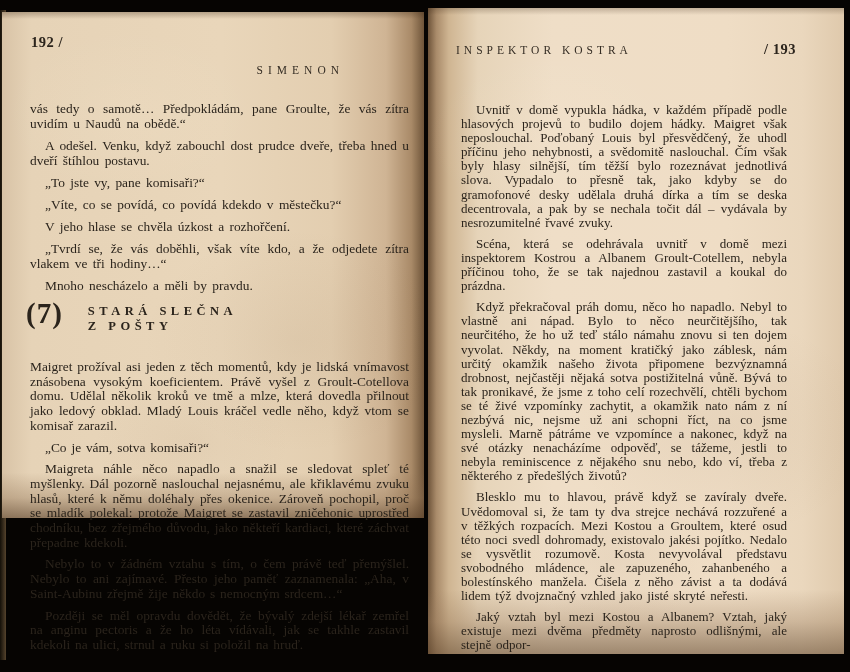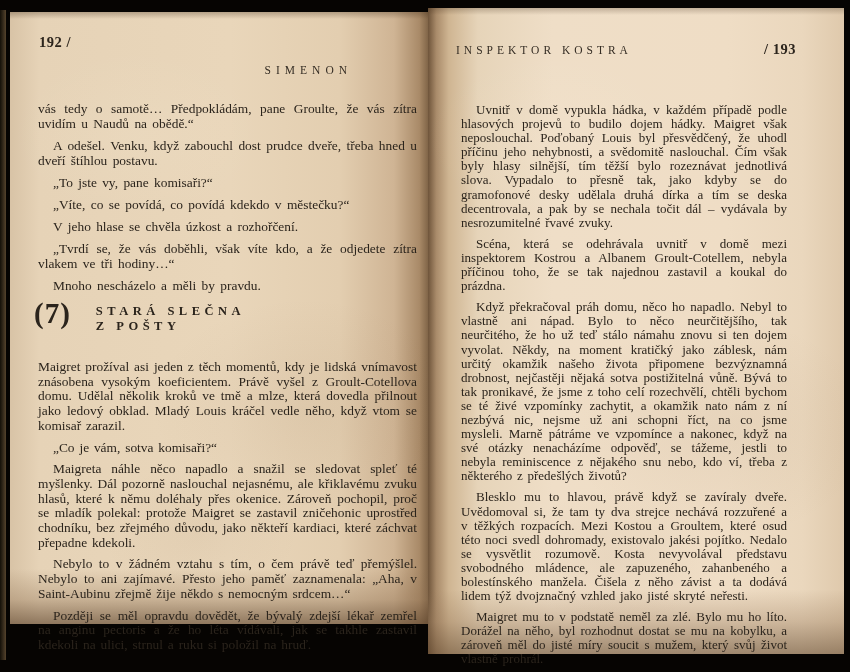--- a/index.html
+++ b/index.html
@@ -15,21 +15,21 @@
     position: relative;
     width: 850px;
     height: 672px;
   }
   .page {
     position: absolute;
     box-sizing: border-box;
     color: #2b241c;
   }
   .page-left {
-    left: 10px; top: 12px; width: 422px; height: 612px;
+    left: 2px; top: 12px; width: 422px; height: 506px;
     background:
       linear-gradient(to bottom, rgba(60,40,20,0.30) 0px, rgba(0,0,0,0) 7px),
       linear-gradient(to bottom, rgba(0,0,0,0) 91%, rgba(140,110,80,0.35) 96%, rgba(96,70,46,0.65) 100%),
       linear-gradient(to right, #d8c3a6 0%, #e6d3b7 7%, #e9d6ba 52%, #e3ceb0 78%, #cfb494 91%, #a98a68 97%, #6e5439 100%);
   }
   .page-right {
     left: 428px; top: 8px; width: 416px; height: 646px;
     background:
       linear-gradient(to bottom, rgba(60,40,20,0.25) 0px, rgba(0,0,0,0) 7px),
       linear-gradient(to bottom, rgba(0,0,0,0) 90%, rgba(150,120,90,0.35) 95%, rgba(104,78,52,0.6) 100%),
@@ -124,18 +124,17 @@
     <div class="head right-head">
       <span class="running-head running-right">INSPEKTOR KOSTRA</span>
       <span class="folio folio-right">/ 193</span>
     </div>
 
     <div class="text-block right-body">
         <p class="para indent">Uvnitř v domě vypukla hádka, v každém případě podle hlasových projevů to budilo dojem hádky. Maigret však neposlouchal. Poďobaný Louis byl přesvědčený, že uhodl příčinu jeho nehybnosti, a svědomitě naslouchal. Čím však byly hlasy silnější, tím těžší bylo rozeznávat jednotlivá slova. Vypadalo to přesně tak, jako kdyby se do gramofonové desky udělala druhá dírka a tím se deska decentrovala, a pak by se nechala točit dál – vydávala by nesrozumitelné řvavé zvuky.</p>
         <p class="para indent">Scéna, která se odehrávala uvnitř v domě mezi inspektorem Kostrou a Albanem Groult-Cotellem, nebyla příčinou toho, že se tak najednou zastavil a koukal do prázdna.</p>
         <p class="para indent">Když překračoval práh domu, něco ho napadlo. Nebyl to vlastně ani nápad. Bylo to něco neurčitějšího, tak neurčitého, že ho už teď stálo námahu znovu si ten dojem vyvolat. Někdy, na moment kratičký jako záblesk, nám určitý okamžik našeho života připomene bezvýznamná drobnost, nejčastěji nějaká sotva postižitelná vůně. Bývá to tak pronikavé, že jsme z toho celí rozechvělí, chtěli bychom se té živé vzpomínky zachytit, a okamžik nato nám z ní nezbývá nic, nejsme už ani schopni říct, na co jsme mysleli. Marně pátráme ve vzpomínce a nakonec, když na své otázky nenacházíme odpověď, se tážeme, jestli to nebyla reminiscence z nějakého snu nebo, kdo ví, třeba z některého z předešlých životů?</p>
         <p class="para indent">Blesklo mu to hlavou, právě když se zavíraly dveře. Uvědomoval si, že tam ty dva strejce nechává rozzuřené a v těžkých rozpacích. Mezi Kostou a Groultem, které osud této noci svedl dohromady, existovalo jakési pojítko. Nedalo se vysvětlit rozumově. Kosta nevyvolával představu svobodného mládence, ale zapuzeného, zahanbeného a bolestínského manžela. Čišela z něho závist a ta dodává lidem týž dvojznačný vzhled jako jisté skryté neřesti.</p>
-        <p class="para indent">Maigret mu to v podstatě neměl za zlé. Bylo mu ho líto. Dorážel na něho, byl rozhodnut dostat se mu na kobylku, a zároveň měl do jisté míry soucit s mužem, který svůj život vlastně prohrál.</p>
         <p class="para indent">Jaký vztah byl mezi Kostou a Albanem? Vztah, jaký existuje mezi dvěma předměty naprosto odlišnými, ale stejně odpor-</p>
       </div>
   </div>
 
 </div>
 
 </body></html>

